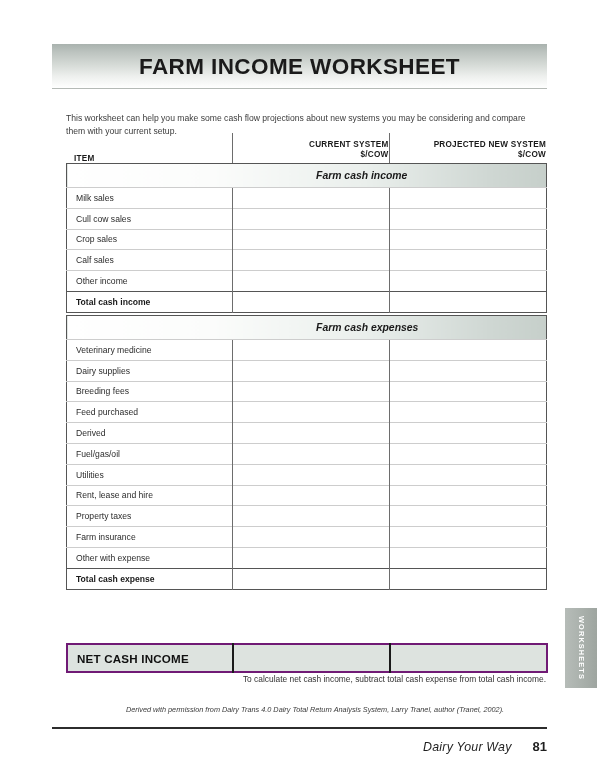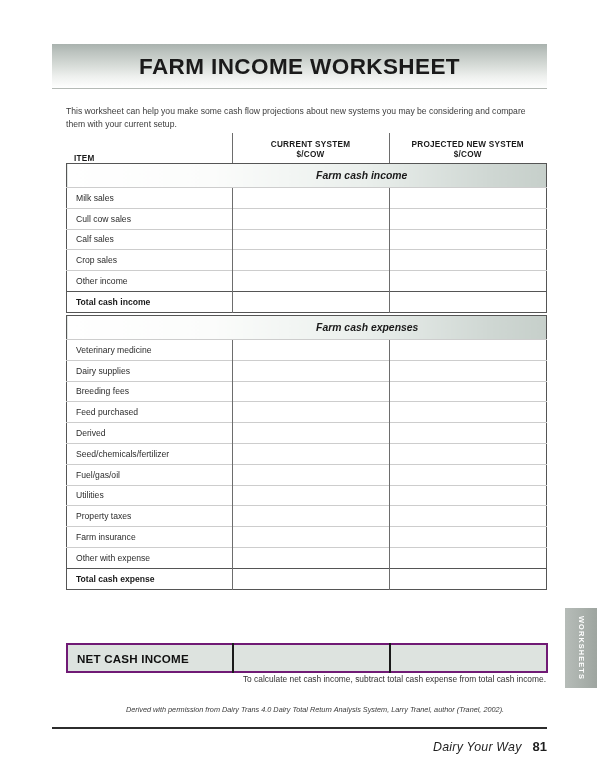--- a/index.html
+++ b/index.html
@@ -50,21 +50,21 @@
     font-size: 22.5px;
     font-weight: bold;
     letter-spacing: 0.4px;
     color: #1a1a1a;
   }
 
   
   .intro {
     position: absolute;
     left: 66px;
-    top: 105px;
+    top: 112px;
     width: 476px;
     font-size: 8.6px;
     line-height: 13px;
     color: #3b3b3b;
   }
 
   
   .tbl {
     position: absolute;
     border-collapse: collapse;
@@ -92,21 +92,21 @@
     letter-spacing: 0.25px;
     color: #1a1a1a;
   }
   .hdr-item {
     text-align: left;
     padding-left: 8px !important;
     vertical-align: bottom !important;
     padding-bottom: 4px !important;
   }
   .hdr-col {
-    text-align: center;
+    text-align: right;
     border-left: 1px solid #6d6d6d !important;
     line-height: 10.5px;
   }
   .hdr-col .l2 { display: block; }
 
   
   .body-tbl {
     border: 1px solid #555;
   }
   .body-tbl td {
@@ -208,21 +208,21 @@
     color: #1f1f1f;
   }
   .footer-title {
     font-size: 12.4px;
     font-style: italic;
     letter-spacing: 0.2px;
   }
   .footer-page {
     font-size: 13px;
     font-weight: bold;
-    margin-left: 11px;
+    margin-left: 21px;
   }
 
   
   .side-tab {
     position: absolute;
     left: 565px;
     top: 608px;
     width: 32px;
     height: 80px;
     background: linear-gradient(to right, #b6bcb8 0%, #a9b0ab 55%, #9ea5a0 100%);
@@ -287,26 +287,26 @@
         <td class="lbl">Milk sales</td>
         <td></td>
         <td></td>
       </tr>
       <tr>
         <td class="lbl">Cull cow sales</td>
         <td></td>
         <td></td>
       </tr>
       <tr>
+        <td class="lbl">Crop sales</td>
+        <td></td>
+        <td></td>
+      </tr>
+      <tr>
         <td class="lbl">Calf sales</td>
-        <td></td>
-        <td></td>
-      </tr>
-      <tr>
-        <td class="lbl">Crop sales</td>
         <td></td>
         <td></td>
       </tr>
       <tr>
         <td class="lbl">Other income</td>
         <td></td>
         <td></td>
       </tr>
       <tr class="total-row">
         <td class="lbl bold">Total cash income</td>
@@ -347,31 +347,31 @@
         <td class="lbl">Feed purchased</td>
         <td></td>
         <td></td>
       </tr>
       <tr>
         <td class="lbl">Derived</td>
         <td></td>
         <td></td>
       </tr>
       <tr>
-        <td class="lbl">Seed/chemicals/fertilizer</td>
-        <td></td>
-        <td></td>
-      </tr>
-      <tr>
         <td class="lbl">Fuel/gas/oil</td>
         <td></td>
         <td></td>
       </tr>
       <tr>
         <td class="lbl">Utilities</td>
+        <td></td>
+        <td></td>
+      </tr>
+      <tr>
+        <td class="lbl">Rent, lease and hire</td>
         <td></td>
         <td></td>
       </tr>
       <tr>
         <td class="lbl">Property taxes</td>
         <td></td>
         <td></td>
       </tr>
       <tr>
         <td class="lbl">Farm insurance</td>

